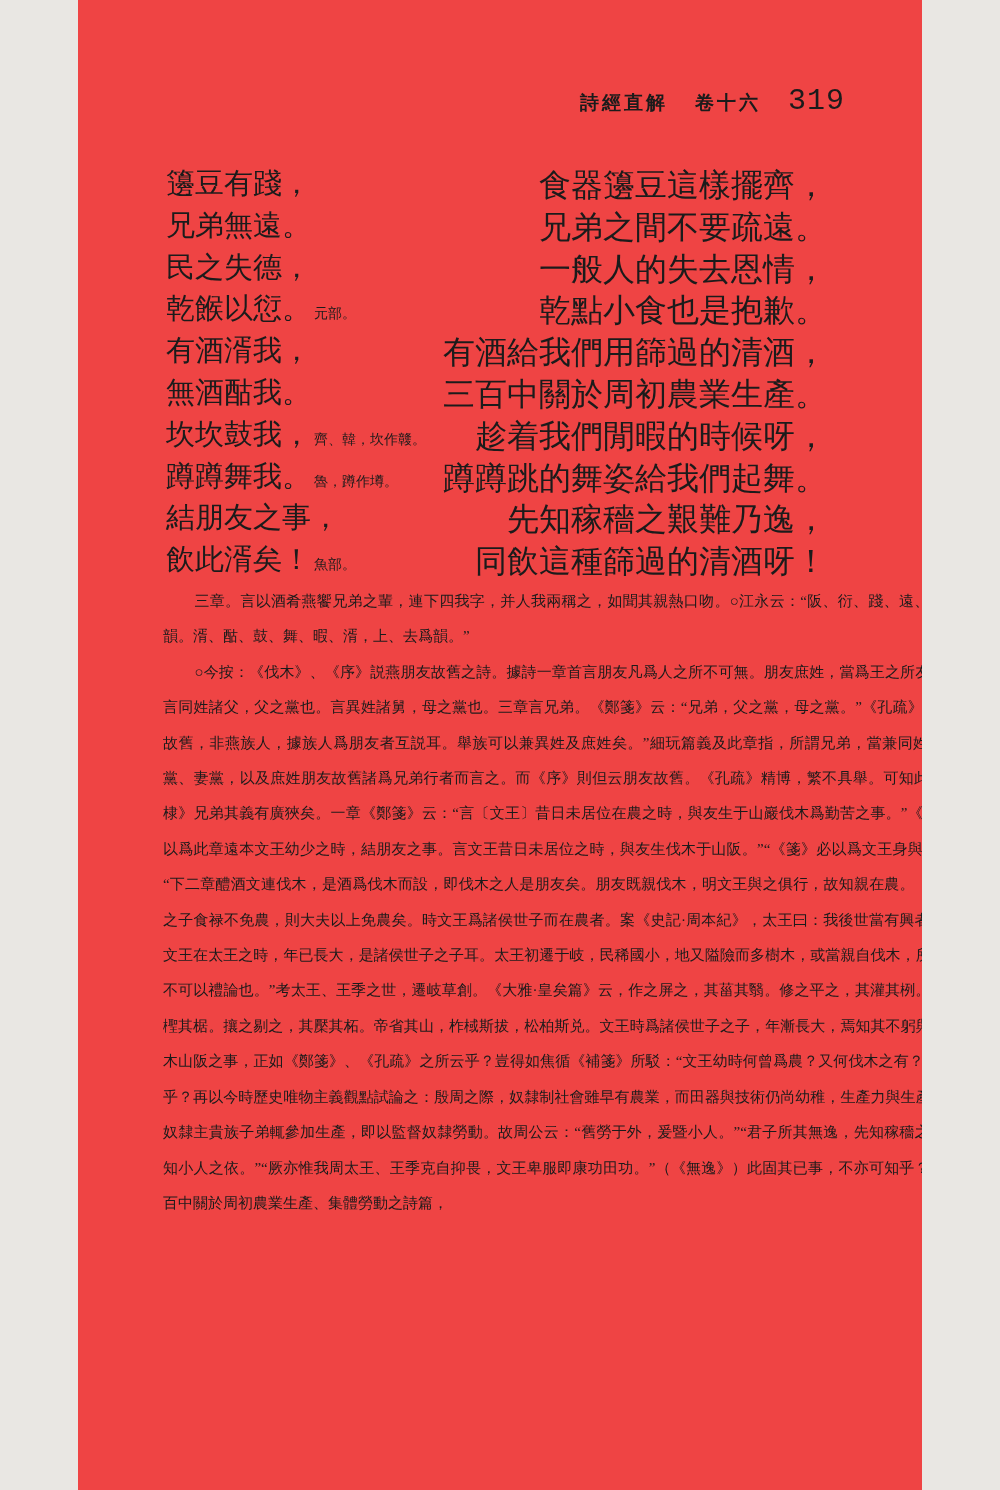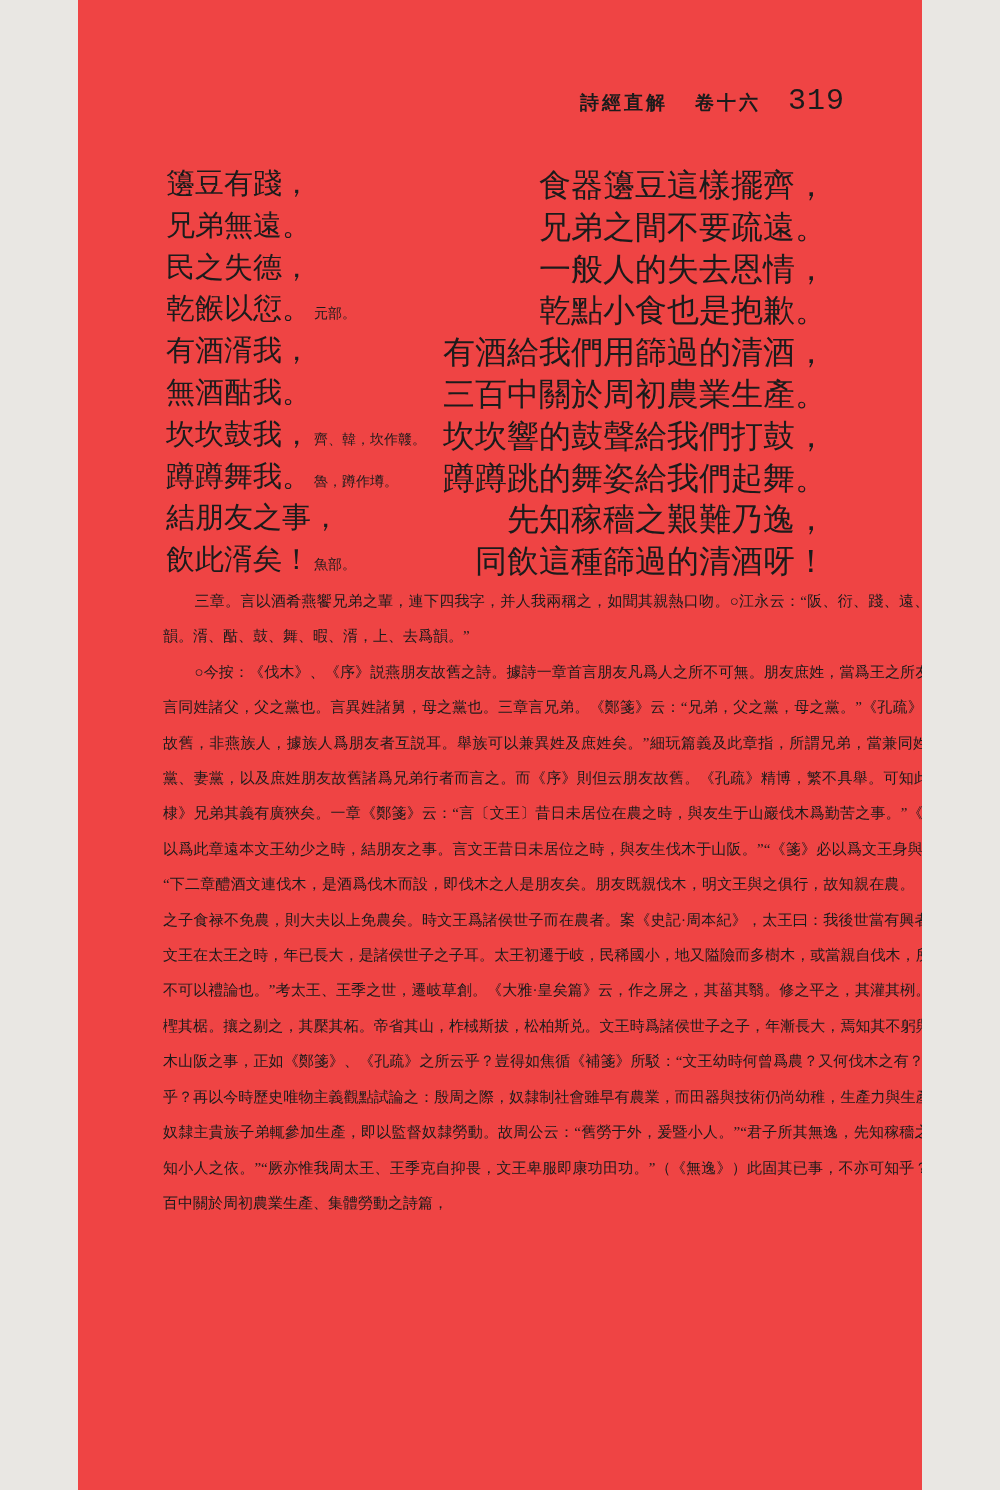--- a/index.html
+++ b/index.html
@@ -110,21 +110,21 @@
       <div class="verse-row">
         <div class="verse-original"><span class="verse-main">有酒湑我，</span><span class="verse-note"></span></div>
         <div class="verse-translation">有酒給我們用篩過的清酒，</div>
       </div>
       <div class="verse-row">
         <div class="verse-original"><span class="verse-main">無酒酤我。</span><span class="verse-note"></span></div>
         <div class="verse-translation">三百中關於周初農業生產。</div>
       </div>
       <div class="verse-row">
         <div class="verse-original"><span class="verse-main">坎坎鼓我，</span><span class="verse-note">齊、韓，坎作竷。</span></div>
-        <div class="verse-translation">坎坎響的鼓聲給我們打鼓，</div>
+        <div class="verse-translation">趁着我們閒暇的時候呀，</div>
       </div>
       <div class="verse-row">
         <div class="verse-original"><span class="verse-main">蹲蹲舞我。</span><span class="verse-note">魯，蹲作墫。</span></div>
         <div class="verse-translation">蹲蹲跳的舞姿給我們起舞。</div>
       </div>
       <div class="verse-row">
         <div class="verse-original"><span class="verse-main">結朋友之事，</span><span class="verse-note"></span></div>
         <div class="verse-translation">先知稼穡之艱難乃逸，</div>
       </div>
       <div class="verse-row">

